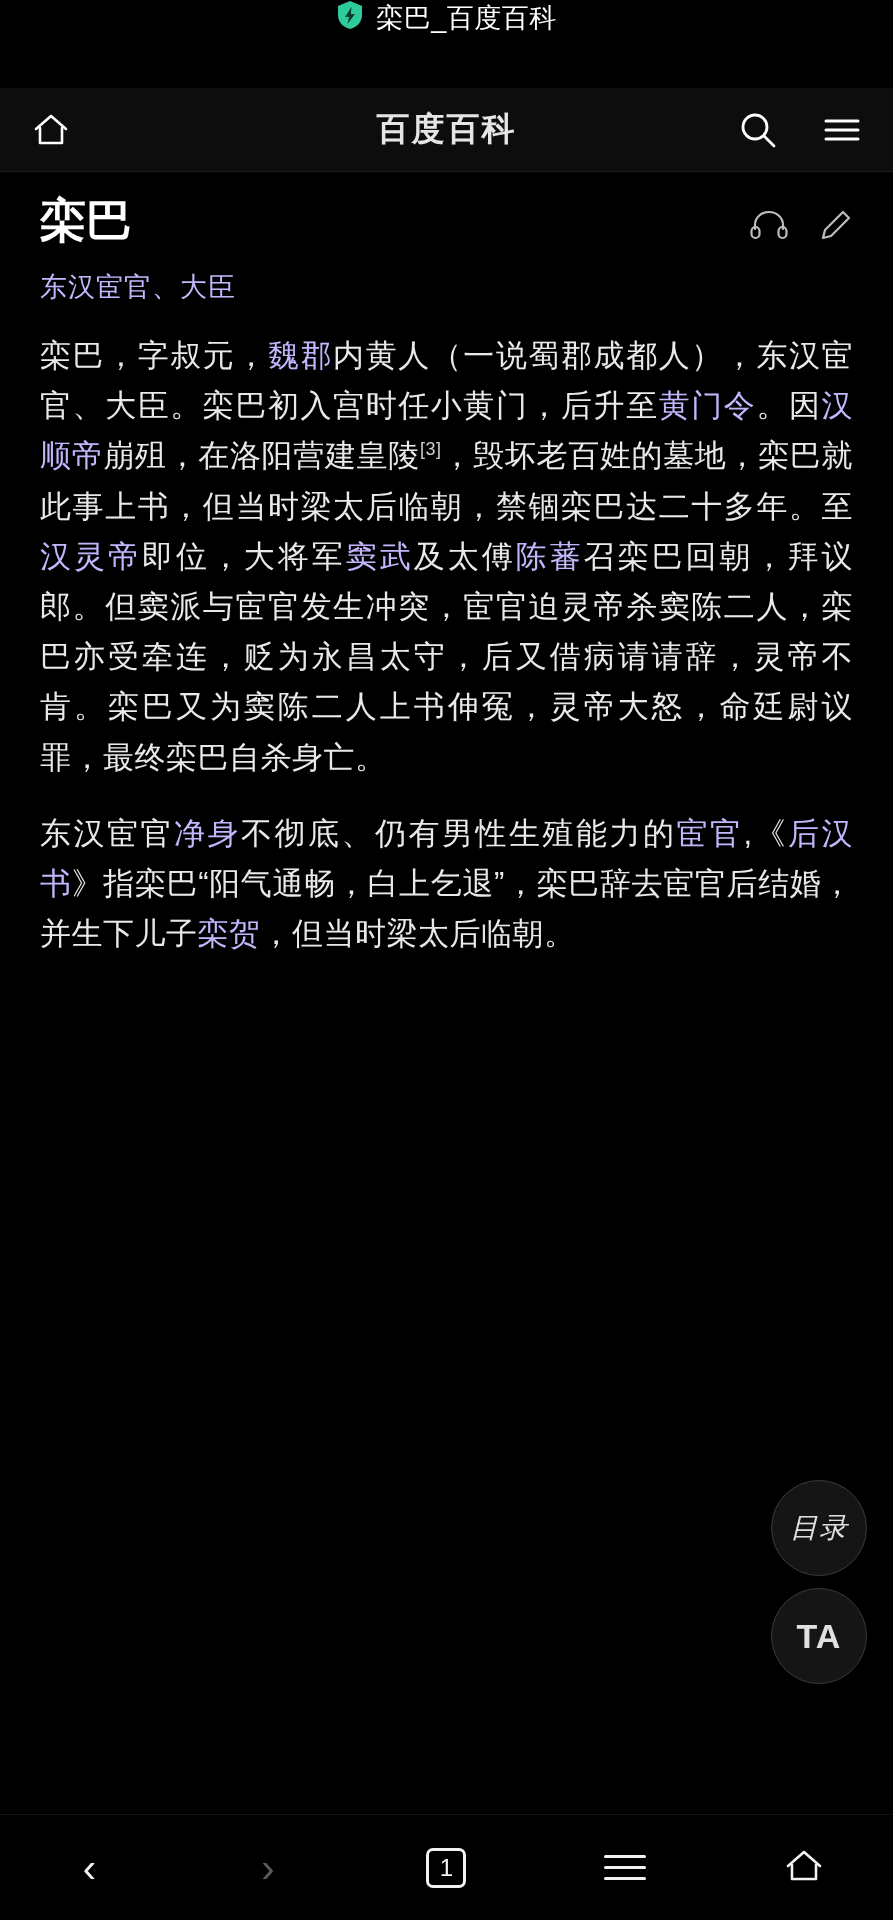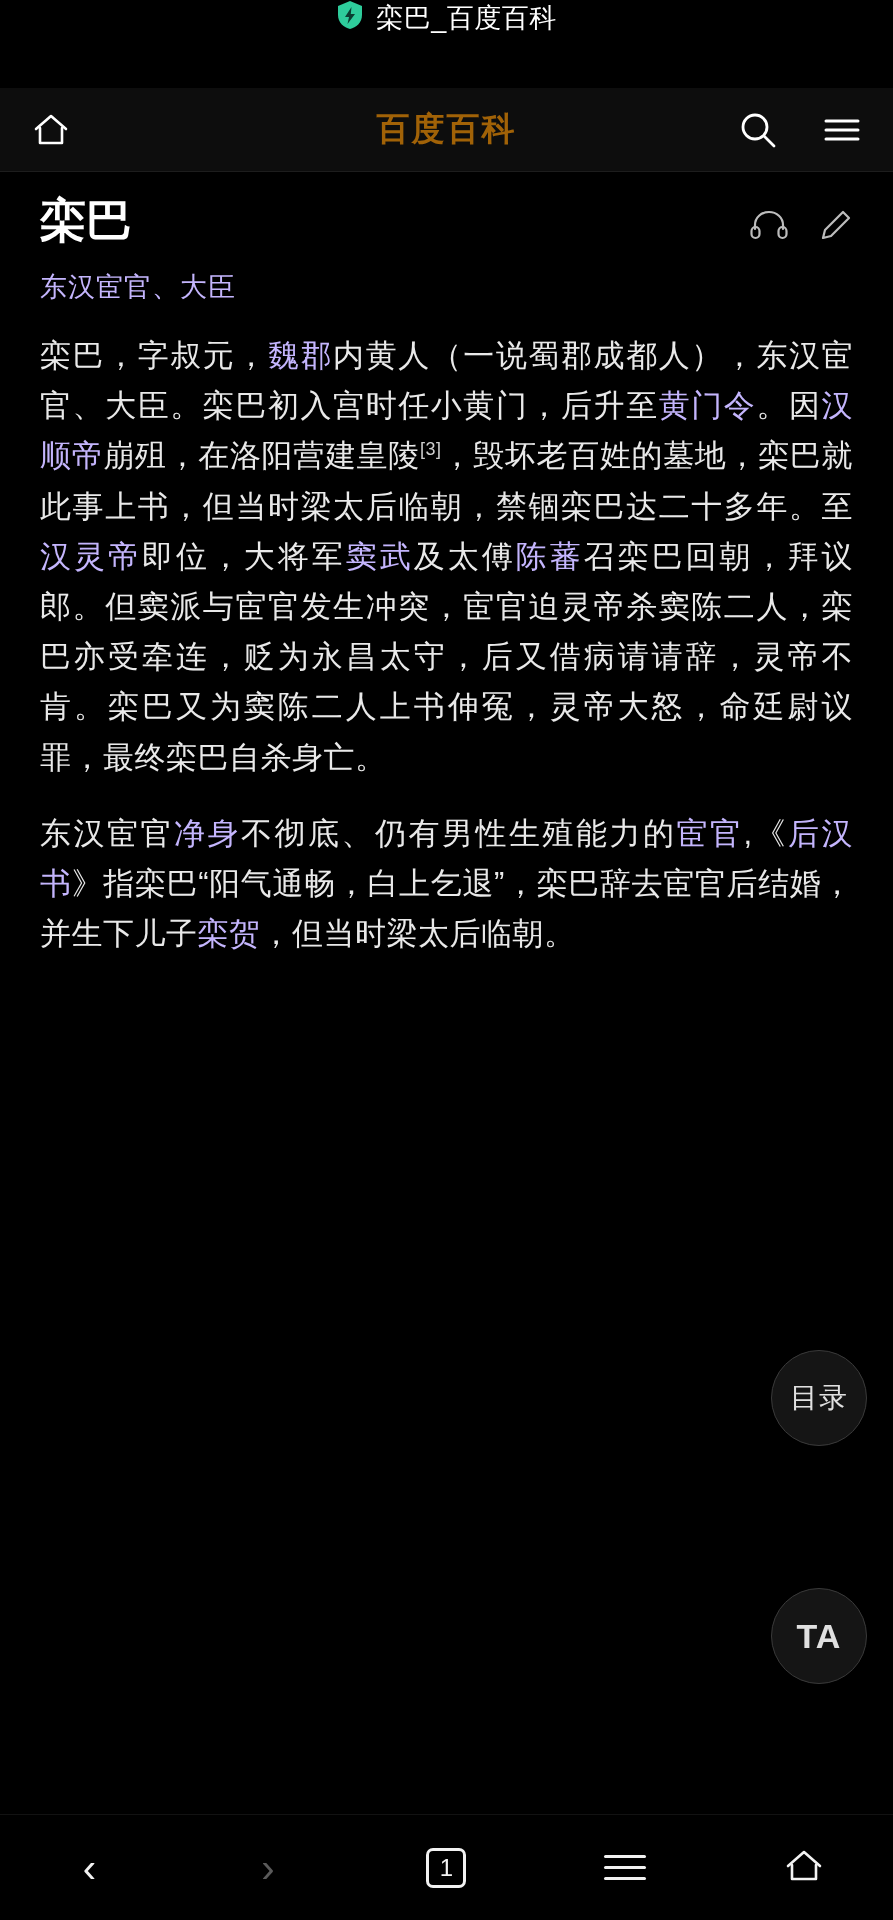--- a/index.html
+++ b/index.html
@@ -41,21 +41,21 @@
     align-items: center;
     padding: 0 28px;
     border-bottom: 1px solid #1d1d1d;
     position: relative;
   }
   .appbar .home-icon { width: 46px; height: 46px; flex: 0 0 auto; }
   .appbar .brand {
     position: absolute;
     left: 0; right: 0;
     text-align: center;
-    color: #a16207;
+    color: #e5e5e5;
     font-size: 33px;
     font-weight: bold;
     letter-spacing: 2px;
     pointer-events: none;
   }
   .appbar .right-icons {
     margin-left: auto;
     display: flex;
     align-items: center;
     gap: 38px;
@@ -130,21 +130,21 @@
     border-radius: 50%;
     background: #151515;
     border: 1px solid #3a3a3a;
     color: #e0e0e0;
     display: flex;
     align-items: center;
     justify-content: center;
     font-size: 28px;
     letter-spacing: 1px;
   }
-  .fab-toc { top: 1350px; }
+  .fab-toc { top: 1480px; font-style: italic; }
   .fab-ta  { top: 1588px; font-size: 34px; font-weight: bold; }
 
   
   .navbar {
     position: absolute;
     left: 0; bottom: 0;
     width: 893px;
     height: 106px;
     background: #000;
     display: flex;

